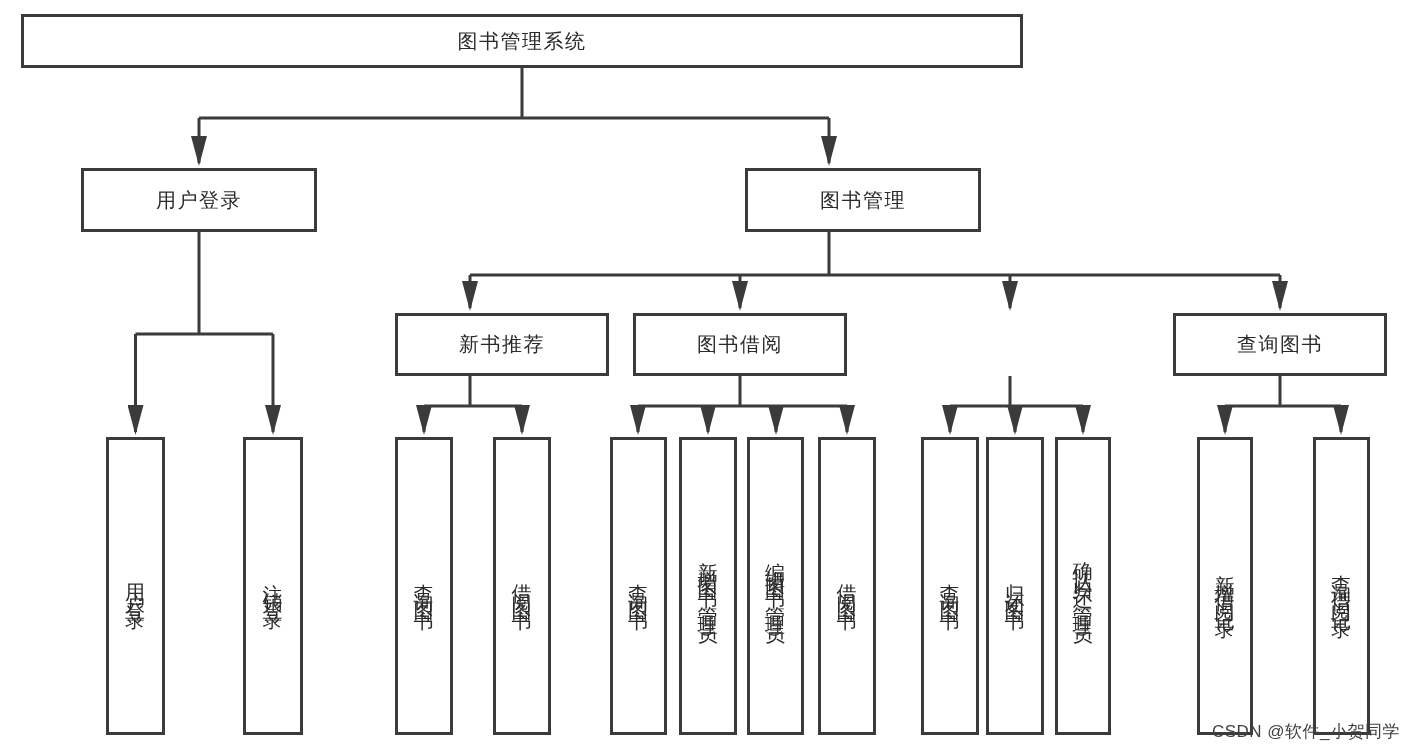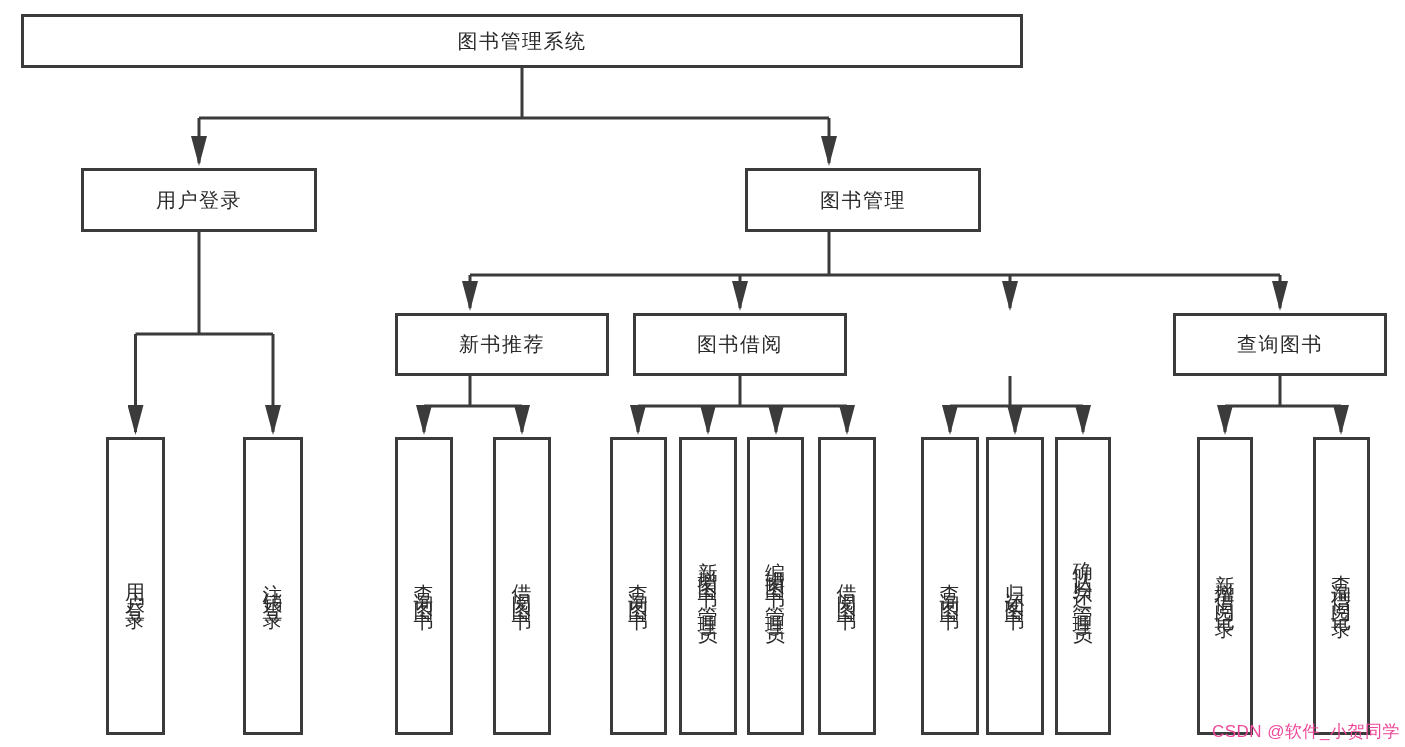--- a/index.html
+++ b/index.html
@@ -18,21 +18,21 @@
     border:3px solid #3b3b3b; background:#ffffff;
     display:flex; align-items:center; justify-content:center;
   }
   .vtext {
     writing-mode:vertical-rl; text-orientation:mixed;
     font-size:20px; letter-spacing:9px; line-height:1; color:#2a2a2a;
   }
   svg.connectors { position:absolute; left:0; top:0; width:1405px; height:747px; }
   .watermark {
     position:absolute; right:5px; bottom:4px;
-    font-size:17px; color:#ec4899; letter-spacing:0.5px; white-space:nowrap;
+    font-size:17px; color:#404040; letter-spacing:0.5px; white-space:nowrap;
   }
 </style>
 </head>
 <body>
 
 <div class="canvas">
 
   <svg class="connectors" viewBox="0 0 1405 747" xmlns="http://www.w3.org/2000/svg">
     <defs>
       <marker id="arrow" viewBox="0 0 30 16" refX="27" refY="8" markerWidth="30" markerHeight="16" markerUnits="userSpaceOnUse" orient="auto">

